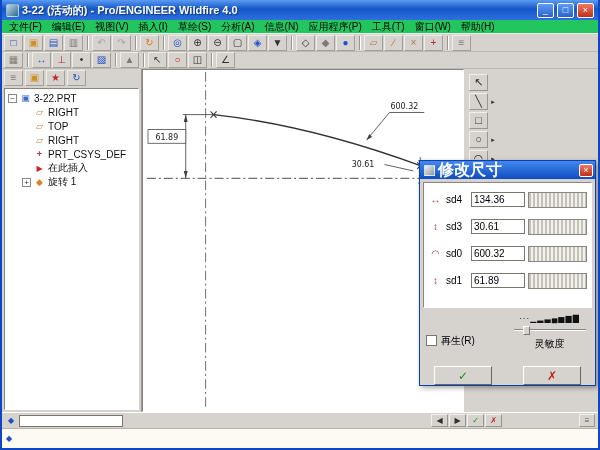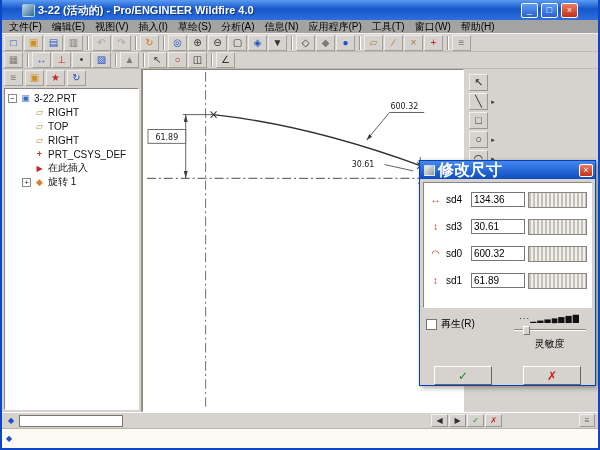--- a/index.html
+++ b/index.html
@@ -1,23 +1,23 @@
 <!DOCTYPE html>
 <html><head>
 <meta charset="utf-8">
 <style>
 *{margin:0;padding:0;box-sizing:border-box;font-family:"Liberation Sans","DejaVu Sans",sans-serif}
 html,body{width:600px;height:450px;overflow:hidden;background:#fff}
 .window{width:600px;height:450px;position:relative;background:#d6d3ce;border:2px solid #0d47c8;border-top:none;display:flex;flex-direction:column;overflow:hidden}
-.titlebar{height:20px;background:linear-gradient(180deg,#5a9bf2,#1556c9 45%,#2e6fe0);display:flex;align-items:center;padding:0 20px;gap:3px;flex:0 0 auto}
+.titlebar{height:20px;background:linear-gradient(180deg,#5a9bf2,#1556c9 45%,#2e6fe0);display:flex;align-items:center;padding:0 4px;gap:3px;flex:0 0 auto}
 .title-icon{width:13px;height:13px;background:linear-gradient(135deg,#bcd8ee,#2f6a8a);border:1px solid rgba(255,255,255,.4);border-radius:2px;flex:0 0 auto}
 .title-text{color:#fff;font-size:11px;font-weight:bold;text-shadow:1px 1px 1px rgba(0,0,0,.45);flex:1;white-space:nowrap;overflow:hidden}
 .winbtn{width:17px;height:15px;border:1px solid #fff;border-radius:2px;background:linear-gradient(180deg,#5d9cf5,#2a62c8);color:#fff;font-size:9px;line-height:13px;text-align:center;flex:0 0 auto}
 .winbtn.close{background:linear-gradient(180deg,#ee7a62,#c03018)}
-.menubar{height:14px;display:flex;align-items:center;padding-left:2px;font-size:10px;border-bottom:1px solid #f4f2ee;background:#a3a3a3;flex:0 0 auto}
+.menubar{height:14px;display:flex;align-items:center;padding-left:2px;font-size:10px;border-bottom:1px solid #f4f2ee;background:#22c55e;flex:0 0 auto}
 .menu{padding:0 5px;height:14px;line-height:14px;white-space:nowrap}
 .toolbar{height:18px;display:flex;align-items:center;padding:1px 2px;border-bottom:1px solid #bdb9b2;background:#d6d3ce;flex:0 0 auto}
 .toolbar2{height:17px}
 .tb{width:19px;height:16px;display:flex;align-items:center;justify-content:center;border:1px solid;border-color:#efede9 #a39f97 #a39f97 #efede9;background:#d6d3ce;margin-right:1px;flex:0 0 auto}
 .tbg{font-size:10px;line-height:1}
 .tb.sep{width:2px;height:14px;border:none;border-left:1px solid #9a968f;border-right:1px solid #fff;margin:0 3px;background:none}
 .i-b{color:#2050c8}.i-y{color:#d09020}.i-g{color:#7d7a74}.i-g2{color:#a8a49c}.i-k{color:#303030}.i-r{color:#c02828}.i-o{color:#e07818}.i-br{color:#a87840}
 .i-ok{color:#1e8a1e}.i-cancel{color:#c02020}
 .main{flex:1;display:flex;min-height:0}
 .leftpanel{width:140px;display:flex;flex-direction:column;border-right:1px solid #9a968f;background:#d6d3ce;flex:0 0 auto}
@@ -66,21 +66,21 @@
 .dlg-ico{width:11px;height:11px;background:linear-gradient(135deg,#eee,#89a);border:1px solid rgba(255,255,255,.5)}
 .dlg-title-text{color:#fff;font-size:16px;font-weight:bold;flex:1;white-space:nowrap}
 .dlg-close{width:14px;height:13px;background:linear-gradient(180deg,#ee7a62,#c03018);border:1px solid #fff;border-radius:2px;color:#fff;font-size:9px;line-height:11px;text-align:center}
 .dlg-list{margin:3px;height:126px;background:#fff;border:1px solid;border-color:#8a867f #fff #fff #8a867f;padding:3px 2px;overflow:hidden;flex:0 0 auto}
 .drow{display:flex;align-items:center;height:27px;gap:3px;padding:0 2px}
 .dico{color:#cc2020;font-size:10px;width:15px;text-align:center;flex:0 0 auto}
 .dlabel{font-size:10px;width:22px;flex:0 0 auto}
 .dfield{width:54px;height:15px;background:#fff;border:1px solid #7a766f;font-size:10px;line-height:13px;padding:0 2px;flex:0 0 auto}
 .dwheel{flex:1;height:16px;border:1px solid #8a867f;background:repeating-linear-gradient(90deg,#c4c1bb 0 2px,#f2f0ea 2px 4px)}
 .dlg-mid{display:flex;padding:3px 6px 0 6px;flex:1;min-height:0}
-.dlg-checks{width:84px;display:flex;flex-direction:column;gap:7px;font-size:10px;padding-top:3px}
+.dlg-checks{width:84px;display:flex;gap:7px;font-size:10px;padding-top:3px}
 .chk{display:flex;align-items:center;gap:4px;white-space:nowrap}
 .box{width:11px;height:11px;background:#fff;border:1px solid #7a766f;flex:0 0 auto}
 .dlg-sens{flex:1;display:flex;flex-direction:column;align-items:center;font-size:10px;gap:2px}
 .ramp{font-size:8px;line-height:10px;letter-spacing:1px;color:#111}
 .slider{width:72px;height:9px;position:relative;display:block}
 .track{position:absolute;top:3px;left:0;right:0;height:2px;border-top:1px solid #8a867f;border-bottom:1px solid #fff}
 .thumb{position:absolute;left:9px;top:0;width:7px;height:9px;background:#d6d3ce;border:1px solid;border-color:#fff #7a766f #7a766f #fff}
 .dlg-btns{display:flex;justify-content:space-between;padding:2px 14px 0 14px;flex:0 0 auto}
 .dbtn{width:58px;height:19px;border:1px solid;border-color:#fff #6a665f #6a665f #fff;background:#d6d3ce;font-size:12px;font-weight:bold;display:flex;align-items:center;justify-content:center}
 .dbtn.ok{color:#1e8a1e}.dbtn.cancel{color:#c02020}

